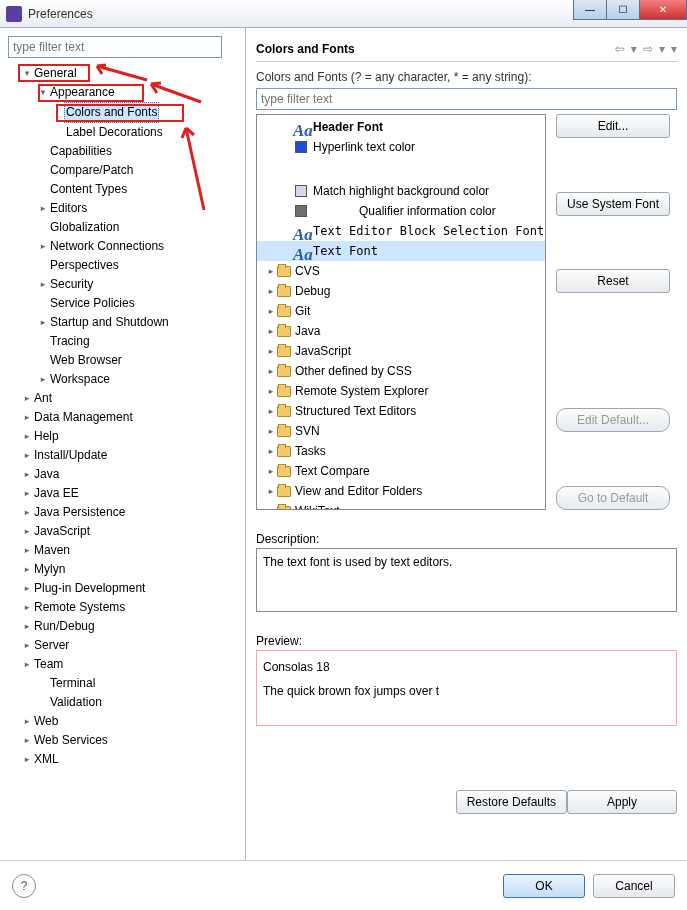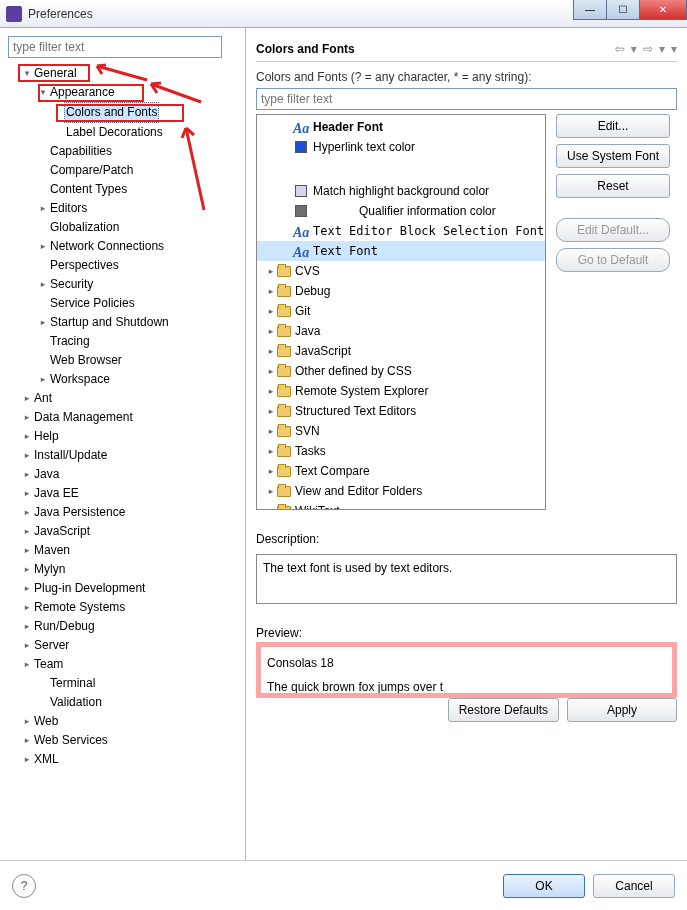--- a/index.html
+++ b/index.html
@@ -45,36 +45,36 @@
 
 .hint { color:#333; margin-bottom:4px; }
 .rfilter { width: 100%; height: 22px; border: 1px solid #7a9ac0; padding: 2px 4px; color:#777; margin-bottom:4px; }
 
 .midrow { display:flex; gap:10px; }
 .treebox { border:1px solid #888; width: 290px; height: 396px; overflow:auto; background:#fff; position:relative; }
 .treebox-inner { padding: 2px 0; }
 .tbrow { display:flex; align-items:center; height:20px; white-space:nowrap; }
 .tbrow .caret { width:12px; }
 .icn { width:16px; height:12px; display:inline-block; margin-right:4px; }
-.icn-aa { font-family: Georgia, serif; font-style: italic; font-size:14px; color:#2a5db0; font-weight:bold; }
+.icn-aa { font-family: Georgia, serif; font-style: italic; font-size:17px; color:#2a5db0; font-weight:bold; }
 .icn-sq { width:12px; height:12px; border:1px solid #555; display:inline-block; margin:0 6px 0 2px; }
 .icn-folder { width:14px; height:11px; background:#f2c96b; border:1px solid #b58a20; border-radius:1px; display:inline-block; margin-right:4px; position:relative; }
 .icn-folder::before { content:""; position:absolute; top:-3px; left:0; width:6px; height:3px; background:#f2c96b; border:1px solid #b58a20; border-bottom:none; }
 .tbrow.sel { background:#cde6ff; }
 .mono { font-family: Consolas, monospace; }
 
-.sidebuttons { display:flex; flex-direction:column; gap:6px; }
+.sidebuttons { display:flex; flex-direction:column; gap:6px;justify-content:space-between; }
 .btn { border:1px solid #9aa7b5; background:linear-gradient(#fdfdfd,#e6e9ed); height:24px; min-width:110px; border-radius:3px; cursor:pointer; padding:0 10px; }
 .btn:disabled { color:#999;border-radius:10px; }
 
 .seclabel { margin-top:22px; }
-.descbox { border:1px solid #888; height:50px; padding:6px; margin-top:8px; background:#fff; overflow:hidden; }
-.previewbox { border:5px solid #fca5a5; height:56px; padding:4px 6px; margin-top:2px; background:#fff; font-family: Consolas, monospace; font-size:17px; line-height:24px; white-space:nowrap; overflow:hidden; }
-
-.bottomrow1 { display:flex; justify-content:flex-end; gap:8px; }
+.descbox { border:1px solid #888; height:64px; padding:6px; margin-top:2px; background:#fff; overflow:hidden; }
+.previewbox { border:1px solid #fca5a5; height:76px; padding:4px 6px; margin-top:2px; background:#fff; font-family: Consolas, monospace; font-size:17px; line-height:24px; white-space:nowrap; overflow:hidden; }
+
+.bottomrow1 { display:flex; justify-content:flex-end; margin-top:64px; }
 .footer { height:50px; border-top:1px solid #ccc; display:flex; align-items:center; padding:0 12px; }
 .help { width:24px; height:24px; border:1px solid #888; border-radius:50%; display:flex; align-items:center; justify-content:center; color:#556; cursor:pointer; }
 .footer .spacer { flex:1; }
 .okbtn { border:1px solid #3b73b9; background:linear-gradient(#eaf3fd,#c5ddf6); min-width:82px; height:24px; border-radius:3px; cursor:pointer; }
 .cancelbtn { min-width:82px; }
 
 
 .treebox::-webkit-scrollbar { width:16px; height:16px; }
 .treebox::-webkit-scrollbar-thumb { background:#c9c9c9; border:1px solid #aaa; }
 .treebox::-webkit-scrollbar-button { background:#e4e4e4; border:1px solid #aaa; height:16px; }

